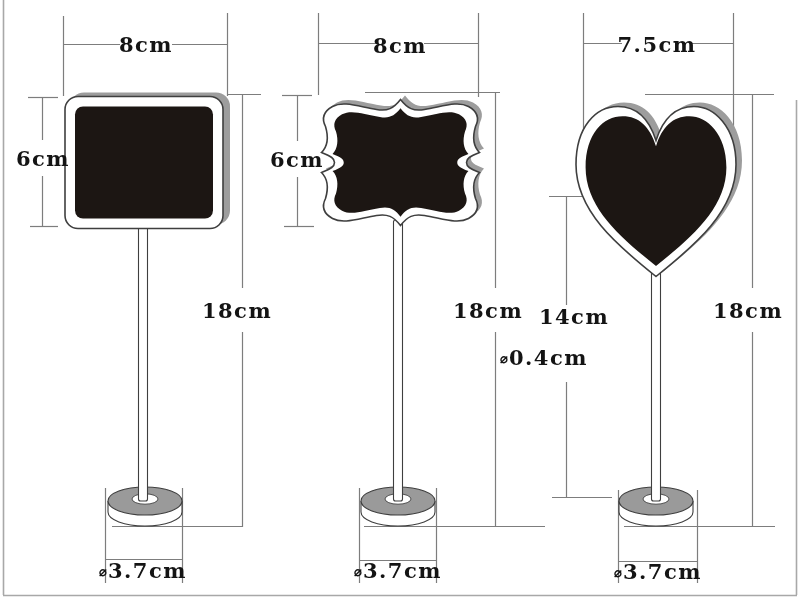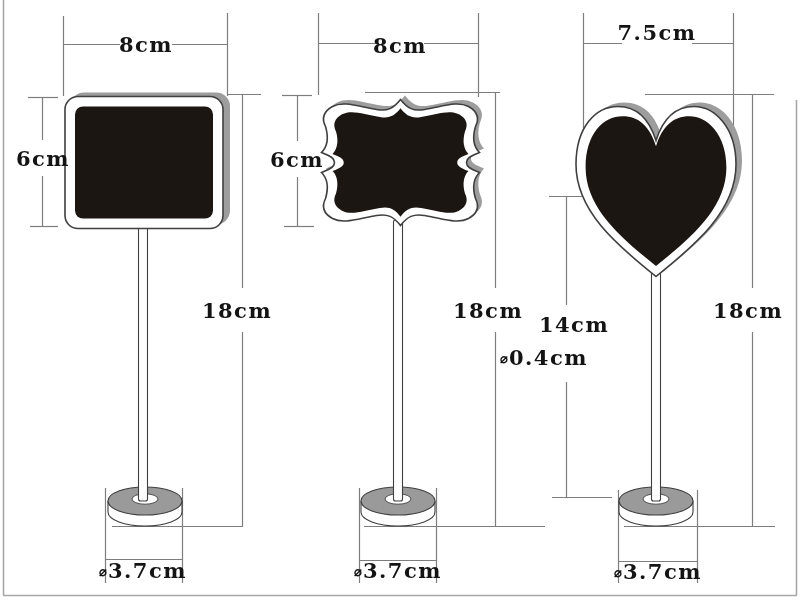--- a/index.html
+++ b/index.html
@@ -130,18 +130,18 @@
   <div class="lbl" style="left:146px;top:44px">8cm</div>
   <div class="lbl" style="left:43px;top:158px">6cm</div>
   <div class="lbl" style="left:237px;top:310px">18cm</div>
   <div class="lbl" style="left:143px;top:570px"><span class="dia">⌀</span><span>3.7cm</span></div>
 
   <div class="lbl" style="left:400px;top:45px">8cm</div>
   <div class="lbl" style="left:297px;top:159px">6cm</div>
   <div class="lbl" style="left:488px;top:310px">18cm</div>
   <div class="lbl" style="left:398px;top:570px"><span class="dia">⌀</span><span>3.7cm</span></div>
 
-  <div class="lbl" style="left:657px;top:32px">7.5cm</div>
+  <div class="lbl" style="left:657px;top:44px">7.5cm</div>
   <div class="lbl" style="left:748px;top:310px">18cm</div>
-  <div class="lbl" style="left:574px;top:324px">14cm</div>
+  <div class="lbl" style="left:574px;top:316px">14cm</div>
   <div class="lbl" style="left:544px;top:357px"><span class="dia">⌀</span><span>0.4cm</span></div>
   <div class="lbl" style="left:658px;top:571px"><span class="dia">⌀</span><span>3.7cm</span></div>
 </div>
 
 </body></html>

